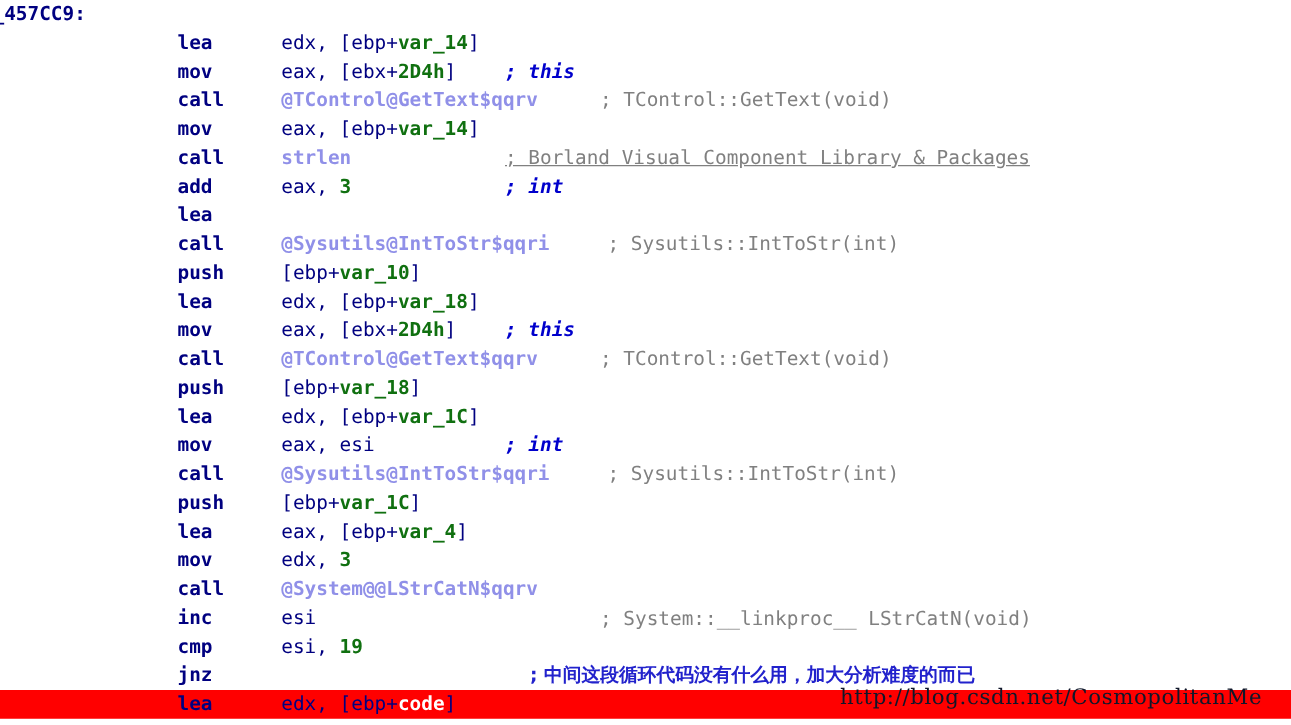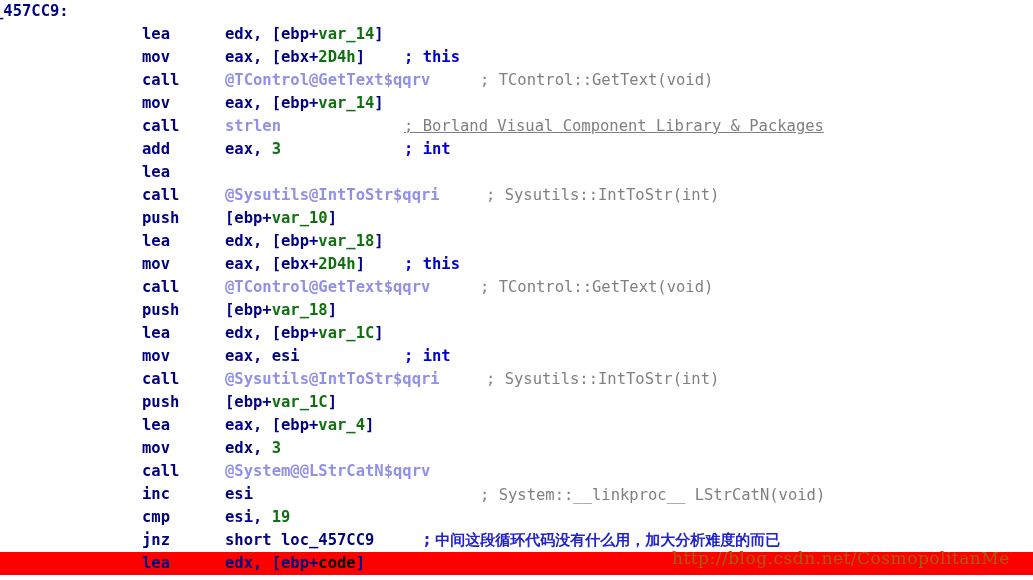--- a/index.html
+++ b/index.html
@@ -48,45 +48,45 @@
     top: 0;
   }
   .col-cmt {
     position: absolute;
     top: 0;
   }
 
   
   .t-label   { color: #000080; font-weight: bold; }
   .t-mnem    { color: #000080; font-weight: bold; }
-  .t-reg     { color: #000080; font-weight: bold; }
+  .t-reg     { color: #000080; font-weight: normal; }
   .t-num     { color: #107010; font-weight: bold; }
   .t-var     { color: #107010; font-weight: bold; }
   .t-func    { color: #9090e8; font-weight: bold; }
   .t-cmt     { color: #808080; }
-  .t-cmt-b   { color: #0000cc; font-weight: bold; }
+  .t-cmt-b   { color: #0000cc; font-weight: bold; font-style: italic; }
   .t-xref    { color: #107010; font-weight: bold; }
   .t-cn      { color: #2222cc; font-family: "DejaVu Sans", "Liberation Sans", sans-serif; font-size: 15px; }
 
   
   .line.sel {
     background: #ff0000;
   }
   .line.sel .t-mnem,
   .line.sel .t-reg,
   .line.sel .t-punct { color: #000080; }
-  .line.sel .t-var   { color: #000000; text-align: right; }
+  .line.sel .t-var   { color: #ffffff; text-align: right; }
 
   #watermark {
     position: absolute;
     left: 672px;
     top: 548px;
     font-family: "DejaVu Serif", "Liberation Serif", serif;
     font-size: 17px;
-    color: #a16207;
+    color: #0f172a;
     white-space: nowrap;
     letter-spacing: 0.5px;
     pointer-events: none;
   }
 </style>
 </head>
 <body>
 
 <div id="disasm">
     <div class="line"><span class="col-label t-label">_457CC9:</span></div>
@@ -105,17 +105,17 @@
     <div class="line"><span class="col-mnem t-mnem">push</span><span class="col-ops"><span class="t-reg">[ebp+</span><span class="t-var">var_18</span><span class="t-reg">]</span></span></div>
     <div class="line"><span class="col-mnem t-mnem">lea</span><span class="col-ops"><span class="t-reg">edx, [ebp+</span><span class="t-var">var_1C</span><span class="t-reg">]</span></span></div>
     <div class="line"><span class="col-mnem t-mnem">mov</span><span class="col-ops"><span class="t-reg">eax, esi</span></span><span class="col-cmt t-cmt-b" style="left: 404px;">; int</span></div>
     <div class="line"><span class="col-mnem t-mnem">call</span><span class="col-ops"><span class="t-func">@Sysutils@IntToStr$qqri</span></span><span class="col-cmt t-cmt" style="left: 486px;">; Sysutils::IntToStr(int)</span></div>
     <div class="line"><span class="col-mnem t-mnem">push</span><span class="col-ops"><span class="t-reg">[ebp+</span><span class="t-var">var_1C</span><span class="t-reg">]</span></span></div>
     <div class="line"><span class="col-mnem t-mnem">lea</span><span class="col-ops"><span class="t-reg">eax, [ebp+</span><span class="t-var">var_4</span><span class="t-reg">]</span></span></div>
     <div class="line"><span class="col-mnem t-mnem">mov</span><span class="col-ops"><span class="t-reg">edx, </span><span class="t-num">3</span></span></div>
     <div class="line"><span class="col-mnem t-mnem">call</span><span class="col-ops"><span class="t-func">@System@@LStrCatN$qqrv</span></span><span class="col-cmt t-cmt" style="left: 480px; margin-top: 24px;">; System::__linkproc__ LStrCatN(void)</span></div>
     <div class="line"><span class="col-mnem t-mnem">inc</span><span class="col-ops"><span class="t-reg">esi</span></span></div>
     <div class="line"><span class="col-mnem t-mnem">cmp</span><span class="col-ops"><span class="t-reg">esi, </span><span class="t-num">19</span></span></div>
-    <div class="line"><span class="col-mnem t-mnem">jnz</span><span class="col-ops"><span class="t-reg">short loc_457CC9</span></span><span class="col-cmt t-cn" style="left: 424px; font-weight: bold;">; 中间这段循环代码没有什么用，加大分析难度的而已</span></div>
+    <div class="line"><span class="col-mnem t-mnem">jnz</span><span class="col-cmt t-cn" style="left: 424px; font-weight: bold;">; 中间这段循环代码没有什么用，加大分析难度的而已</span></div>
     <div class="line sel"><span class="col-mnem t-mnem">lea</span><span class="col-ops"><span class="t-reg">edx, [ebp+</span><span class="t-var">code</span><span class="t-reg">]</span></span></div>
   </div>
 
 <div id="watermark">http://blog.csdn.net/CosmopolitanMe</div>
 
 </body></html>

